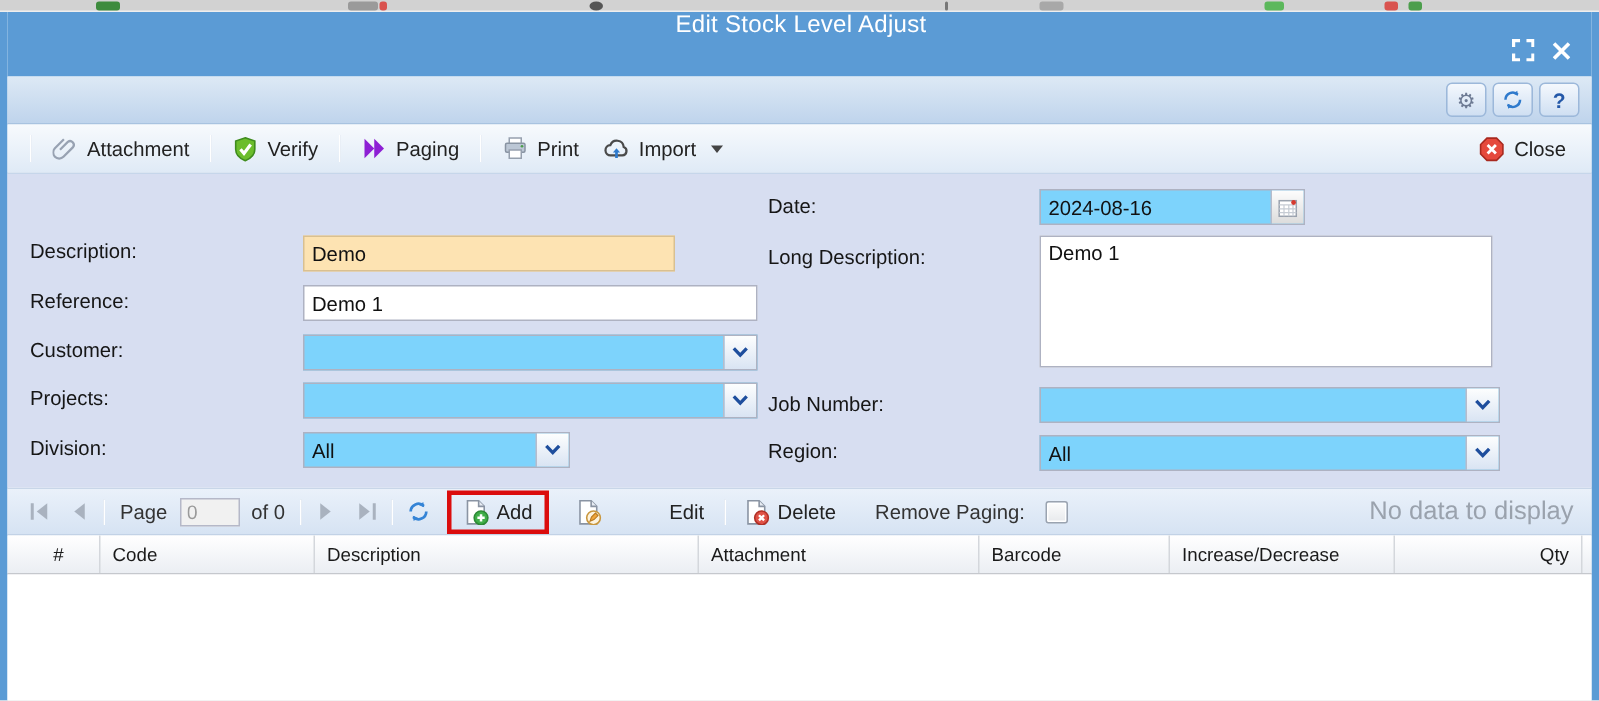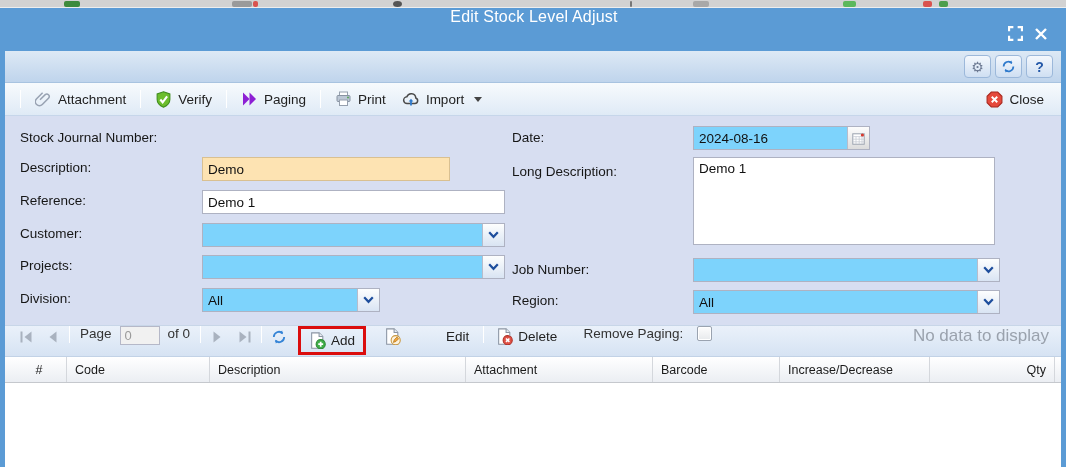--- a/index.html
+++ b/index.html
@@ -44,21 +44,21 @@
            font-family:inherit; color:#111; resize:none; }
   .combo { position:absolute; height:24px; display:flex; border:1px solid #aeb2c2; background:#7dd3fc; }
   .combo input { flex:1; border:0; outline:none; font-size:13.5px; padding:0 5px; font-family:inherit; color:#111; min-width:0; background:transparent; }
   .trigger { width:22px; background:linear-gradient(#fdfefe,#d9e4f3); border-left:1px solid #b7bccb;
              display:flex; align-items:center; justify-content:center; cursor:pointer; }
   .dtrigger { width:22px; background:linear-gradient(#fdfdfd,#dcdcdc); border-left:1px solid #b7bccb;
              display:flex; align-items:center; justify-content:center; cursor:pointer; }
 
   
   .pagingbar { height:32px; background:linear-gradient(#eaf1fa,#d6e3f3); border-top:1px solid #c8d6e8; border-bottom:1px solid #c2d2e6;
-               display:flex; align-items:flex-start; padding:0 8px 0 10px; font-size:13.5px; color:#333; }
+               display:flex; align-items:center; padding:0 8px 0 10px; font-size:13.5px; color:#333; }
   .pbtn { display:flex; align-items:center; justify-content:center; width:22px; height:22px; cursor:pointer; }
   .psep { width:1px; height:17px; background:#b3c4da; border-right:1px solid #fff; margin:0 6px; }
   .page-input { width:40px; height:19px; border:1px solid #b5b8c8; background:#f1f1f1; color:#9a9a9a;
                 font-size:13px; padding:0 4px; margin:0 8px; font-family:inherit; }
   .gbtn { display:flex; align-items:center; gap:5px; padding:2px 4px; cursor:pointer; font-size:13.5px; color:#222; }
   .red-wrap { border:3px solid #db0d0d; padding:1px 4px; margin-left:8px; display:flex; align-items:center; }
   .checkbox { width:15px; height:15px; border:1px solid #9aa3b0; background:linear-gradient(#fdfdfd,#e7e9ec);
               border-radius:2px; margin-left:14px; cursor:pointer; box-shadow:inset 0 0 0 1px #fff; }
   .pstatus { margin-left:auto; color:#9aa2ad; font-size:17px; padding-right:4px; }
 
@@ -190,21 +190,20 @@
         <svg width="17" height="17" viewBox="0 0 16 16">
             <polygon points="5,1 11,1 15,5 15,11 11,15 5,15 1,11 1,5" fill="#e5493c" stroke="#a8291f"></polygon>
             <path d="M5.4 5.4l5.2 5.2M10.6 5.4l-5.2 5.2" stroke="#fff" stroke-width="1.8"></path>
           </svg>
       </span>
       <span>Close</span>
     </button>
   </div>
 
   <div class="form">
-    <span class="flabel" style="left:15px;top:14px;">Stock Journal Number:</span>
 
     <span class="flabel" style="left:507px;top:14px;">Date:</span>
     <div class="combo" style="left:688px;top:10px;width:177px;">
       <input value="2024-08-16" style="">
       <span class="dtrigger">
         <svg width="13" height="13" viewBox="0 0 13 13">
             <rect x=".8" y="1.8" width="11.4" height="10.4" fill="#fff" stroke="#9aa2ae"></rect>
             <path d="M.8 4.6h11.4M4 4.6v7.6M7.2 4.6v7.6M10 4.6v7.6M.8 7.2h11.4M.8 9.8h11.4" stroke="#c6ccd4" stroke-width=".8"></path>
             <circle cx="10.4" cy="3" r="1.6" fill="#d63a2f"></circle>
           </svg>

